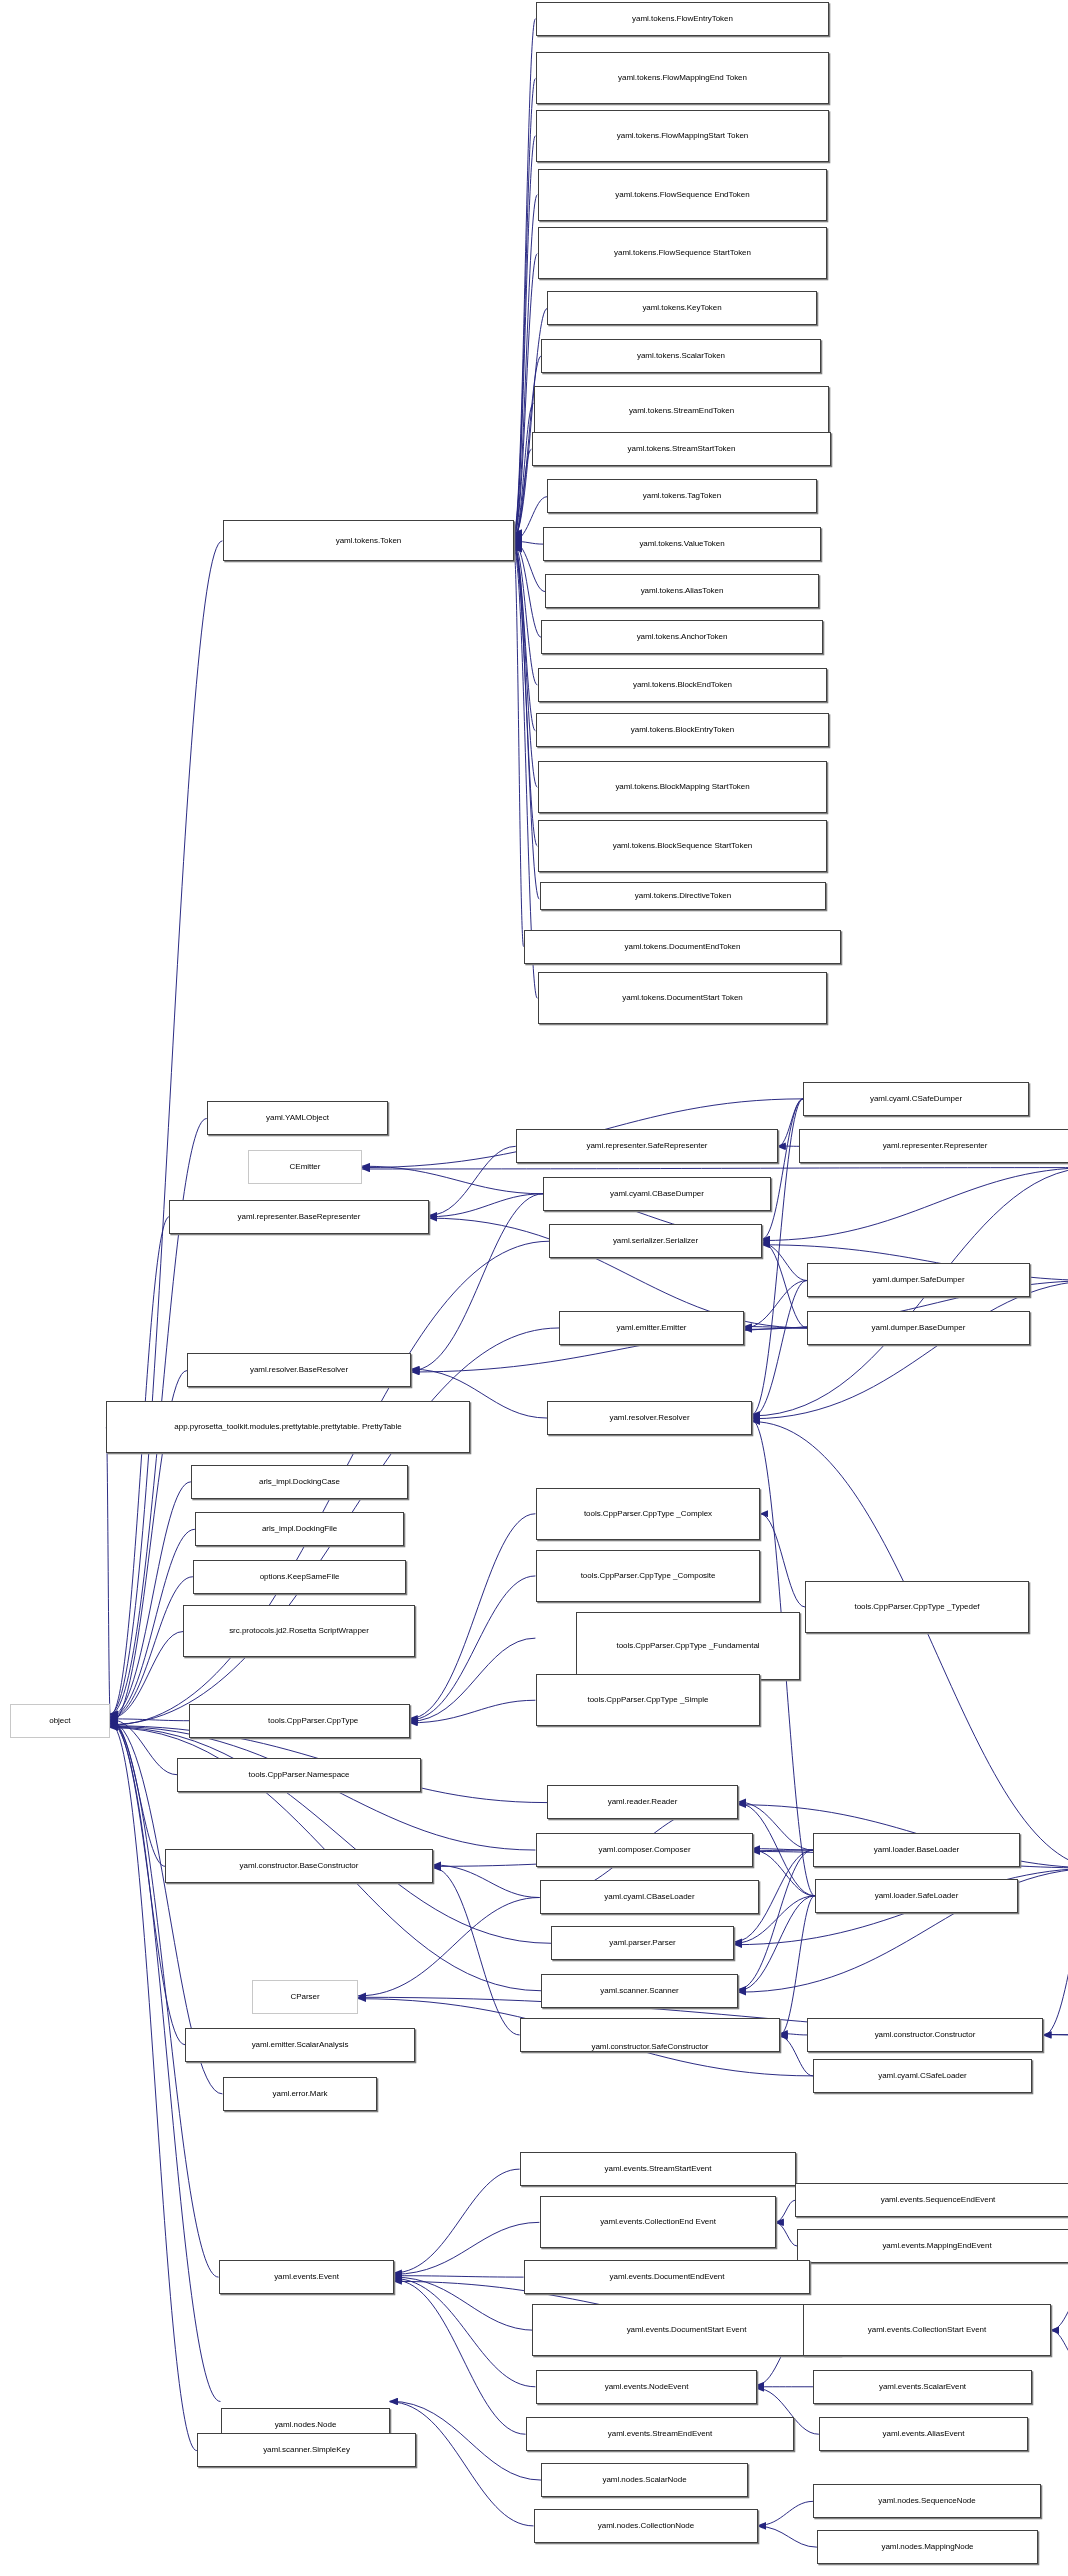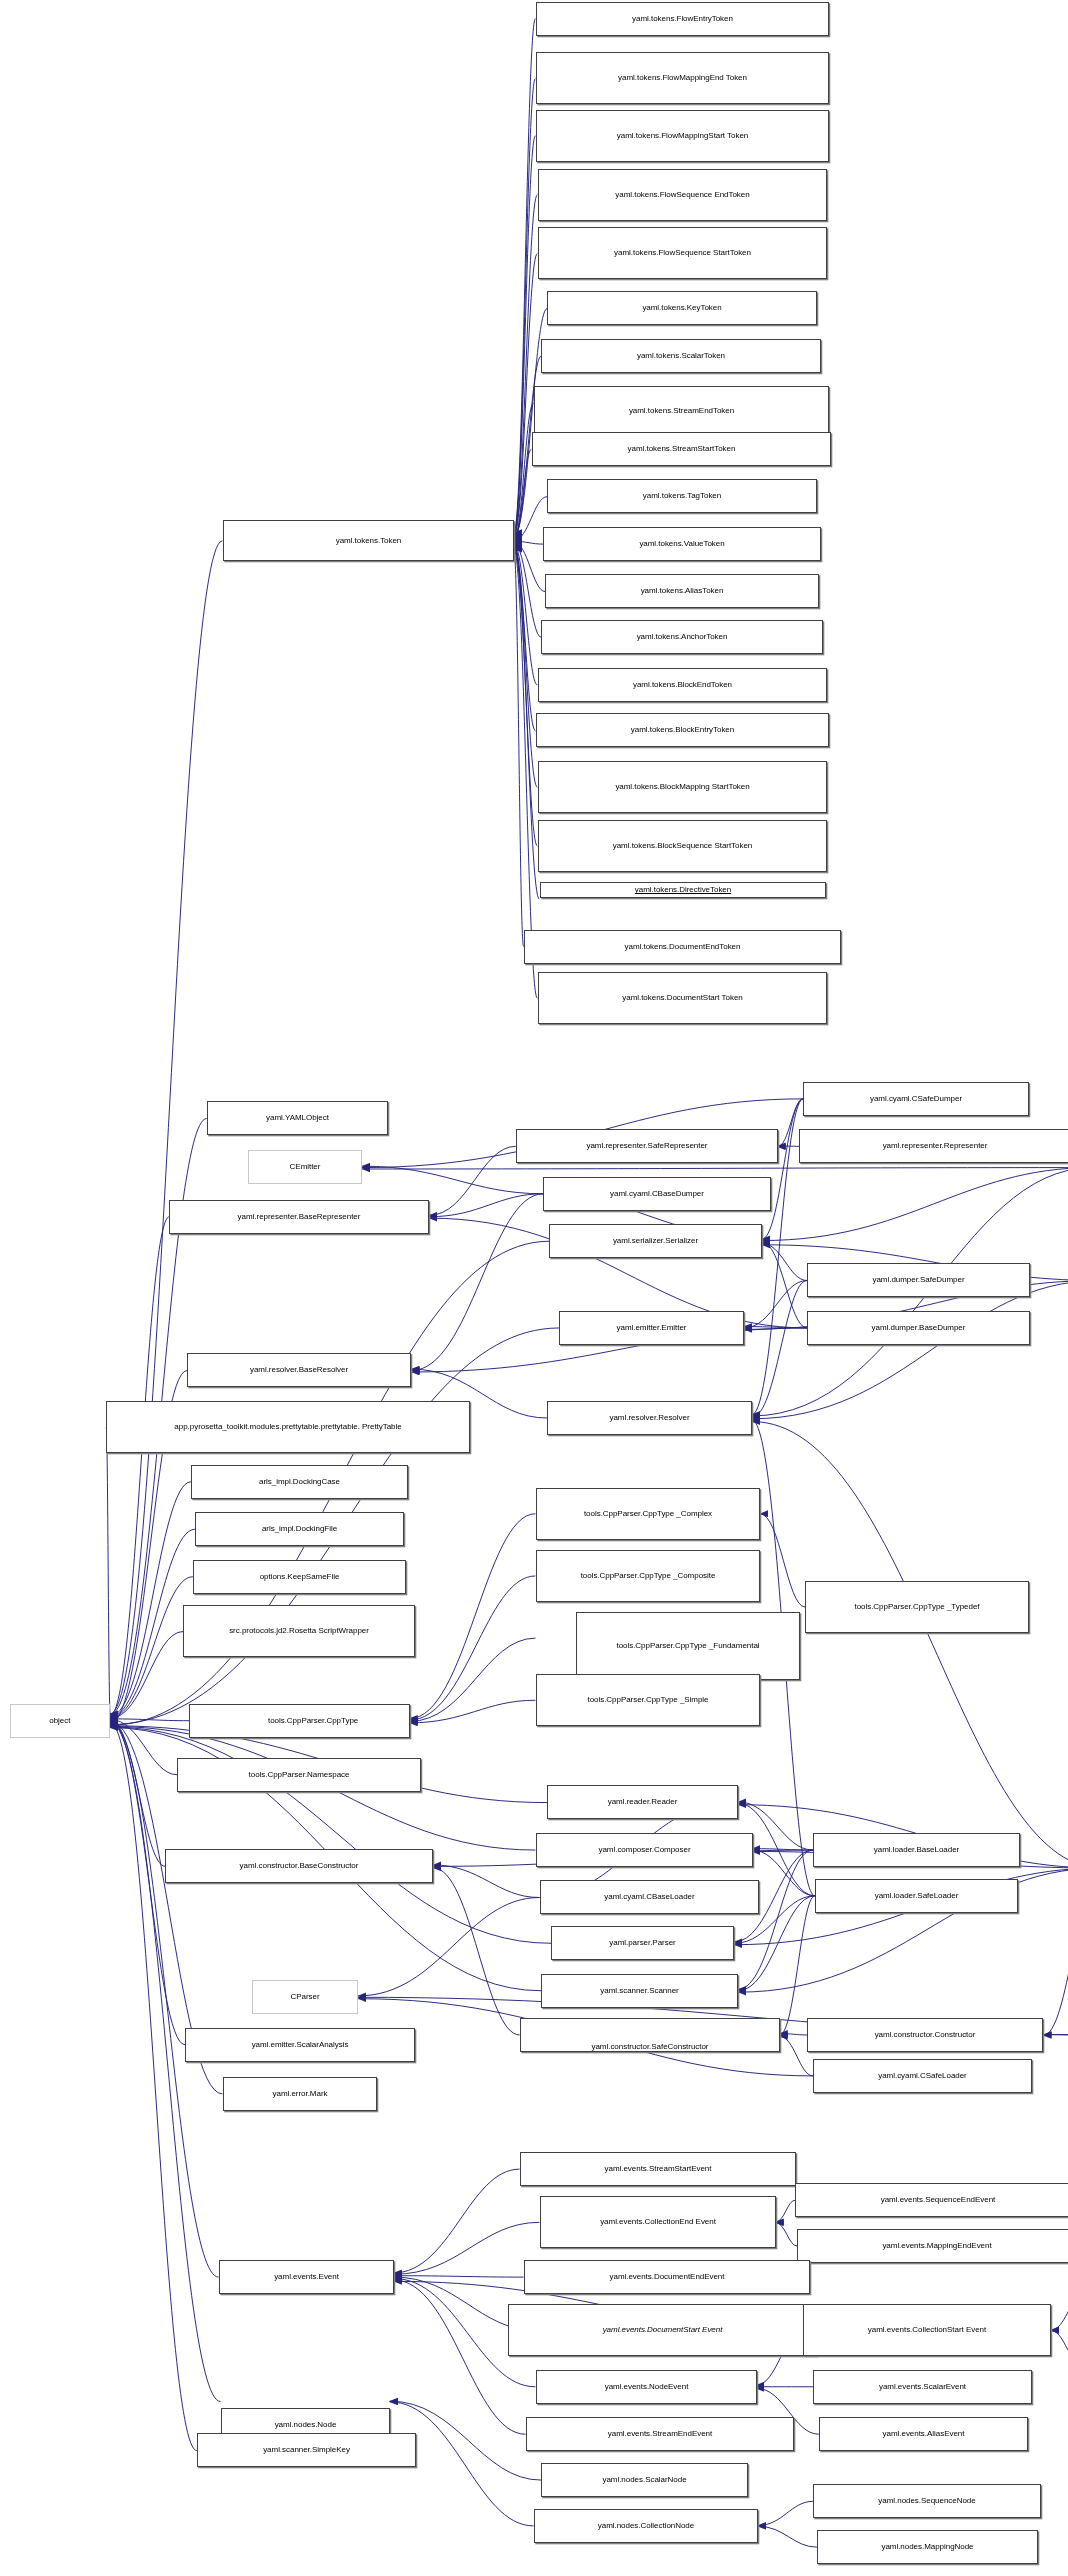--- a/index.html
+++ b/index.html
@@ -234,21 +234,21 @@
       </div>
       <div class="node" style="left: 536px; top: 713px; width: 293px; height: 34px;">
         <span>yaml.tokens.BlockEntryToken</span>
       </div>
       <div class="node" style="left: 538px; top: 761px; width: 289px; height: 52px;">
         <span>yaml.tokens.BlockMapping StartToken</span>
       </div>
       <div class="node" style="left: 538px; top: 820px; width: 289px; height: 52px;">
         <span>yaml.tokens.BlockSequence StartToken</span>
       </div>
-      <div class="node" style="left: 540px; top: 882px; width: 286px; height: 16px; text-decoration: underline;">
+      <div class="node" style="left: 540px; top: 882px; width: 286px; height: 28px;">
         <span>yaml.tokens.DirectiveToken</span>
       </div>
       <div class="node" style="left: 524px; top: 930px; width: 317px; height: 34px;">
         <span>yaml.tokens.DocumentEndToken</span>
       </div>
       <div class="node" style="left: 538px; top: 972px; width: 289px; height: 52px;">
         <span>yaml.tokens.DocumentStart Token</span>
       </div>
       <div class="node ghost" style="left: 9.8px; top: 1704px; width: 100px; height: 34px;">
         <span>object</span>
@@ -387,21 +387,21 @@
       </div>
       <div class="node" style="left: 795px; top: 2183px; width: 286px; height: 34px;">
         <span>yaml.events.SequenceEndEvent</span>
       </div>
       <div class="node" style="left: 797px; top: 2229px; width: 280px; height: 34px;">
         <span>yaml.events.MappingEndEvent</span>
       </div>
       <div class="node" style="left: 524px; top: 2260px; width: 286px; height: 34px;">
         <span>yaml.events.DocumentEndEvent</span>
       </div>
-      <div class="node" style="left: 508px; top: 2304px; width: 309px; height: 52px; font-style: italic;">
+      <div class="node" style="left: 532px; top: 2304px; width: 309px; height: 52px;">
         <span>yaml.events.DocumentStart Event</span>
       </div>
       <div class="node" style="left: 803px; top: 2304px; width: 248px; height: 52px;">
         <span>yaml.events.CollectionStart Event</span>
       </div>
       <div class="node" style="left: 536px; top: 2370px; width: 221px; height: 34px;">
         <span>yaml.events.NodeEvent</span>
       </div>
       <div class="node" style="left: 813px; top: 2370px; width: 219px; height: 34px;">
         <span>yaml.events.ScalarEvent</span>

